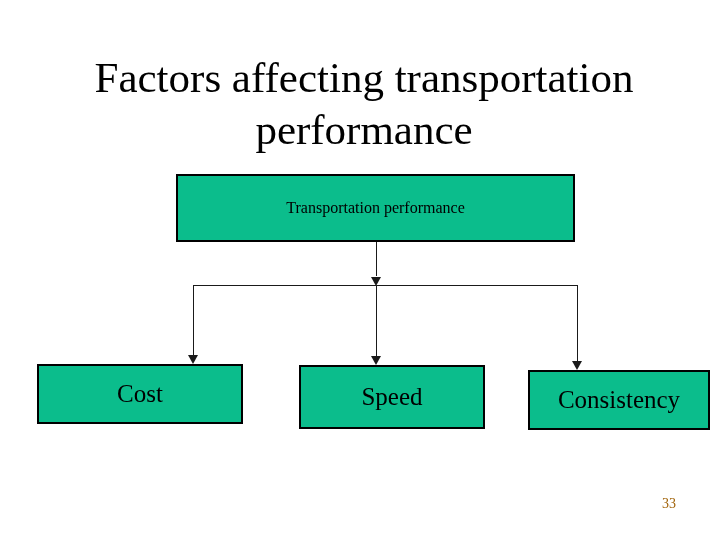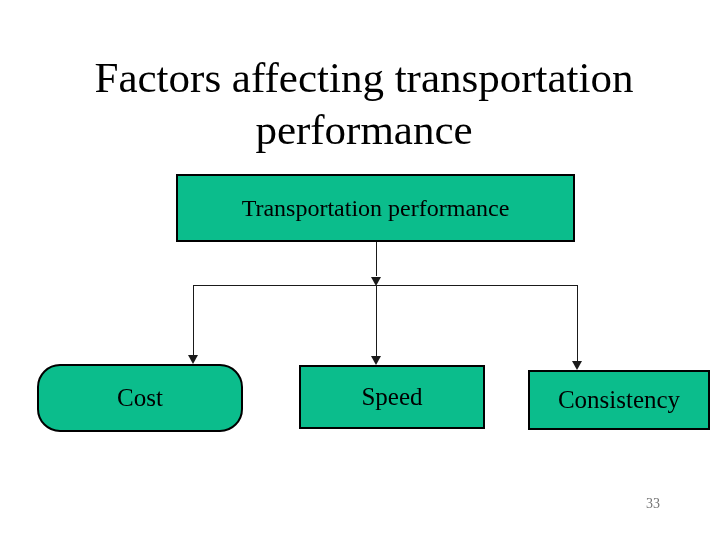--- a/index.html
+++ b/index.html
@@ -32,38 +32,38 @@
   .node{
     position:absolute;
     box-sizing:border-box;
     background:var(--box-fill,#0bbd8c);
     border:2px solid var(--box-border,#000);
     display:flex;
     align-items:center;
     justify-content:center;
     text-align:center;
   }
-  .node-root{left:176px;top:174px;width:399px;height:68px;font-size:24px;}
-  .node-cost{left:37px;top:364px;width:206px;height:68px;font-size:25px;border-radius:23px;}
+  .node-root{left:176px;top:174px;width:399px;height:68px;font-size:16px;}
+  .node-cost{left:37px;top:364px;width:206px;height:60px;font-size:25px;}
   .node-speed{left:299px;top:365px;width:186px;height:64px;font-size:25px;}
   .node-consistency{left:528px;top:370px;width:182px;height:60px;font-size:25px;}
   .line{position:absolute;background:var(--connector,#1a1a1a);}
   .line.v{width:1px;}
   .line.h{height:1px;}
   .arrowhead{
     position:absolute;width:0;height:0;
     border-left:5px solid transparent;
     border-right:5px solid transparent;
     border-top:9px solid var(--connector,#1a1a1a);
   }
   .page-number{
     position:absolute;
-    left:646px;top:496px;
+    left:662px;top:496px;
     font-size:14px;
-    color:#737373;
+    color:#a16207;
   }
 </style>
 </head>
 <body>
 
 <div class="slide">
 
   <h1 class="title">Factors affecting transportation performance</h1>
 
   <div class="node node-root">

